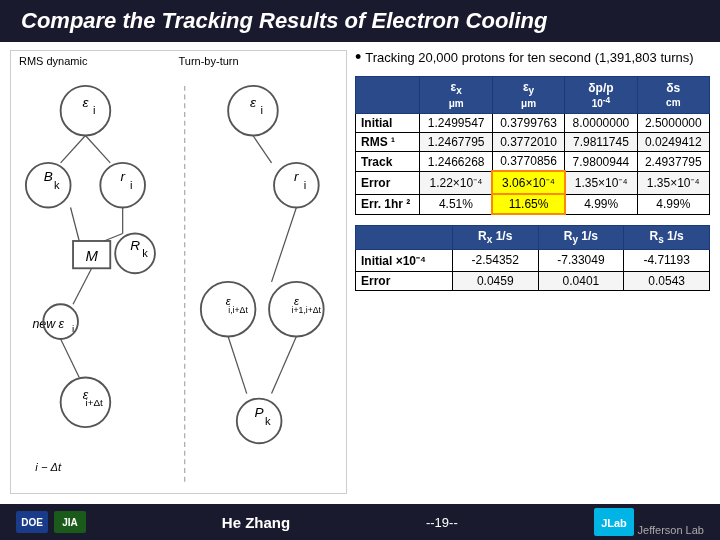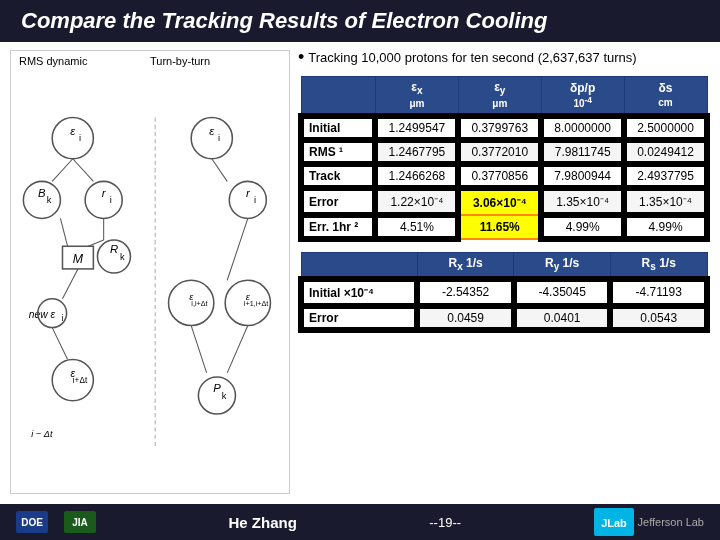--- a/index.html
+++ b/index.html
@@ -20,21 +20,21 @@
       font-style: italic;
     }
     .main-content {
       display: flex;
       flex-direction: row;
       padding: 8px 10px;
       gap: 8px;
       height: calc(540px - 44px - 36px);
     }
     .left-diagram {
-      width: 280px;
+      width: 337px;
       min-width: 220px;
       border: 1px solid #ccc;
       background: #fff;
       position: relative;
       overflow: hidden;
     }
     .diagram-label-rms {
       position: absolute;
       top: 4px;
       left: 8px;
@@ -79,35 +79,35 @@
       background: #2a4a8a;
       color: #fff;
       text-align: center;
       padding: 3px 16px;
       border: 1px solid #1a3a7a;
       font-weight: bold;
     }
     table.data-table td {
       text-align: center;
       padding: 2px 5px;
-      border: 6px solid #000000;
+      border: 1px solid #000000;
       background: #fff;
     }
     table.data-table tr:nth-child(even) td {
       background: #f5f5f5;
     }
     .row-header {
       text-align: left !important;
       font-weight: bold;
       background: #fff !important;
     }
     .highlight-cell {
       background: #ffff00 !important;
       border: 2px solid #ff8800 !important;
-      font-weight: bold;
+      font-weight: normal;
     }
     .second-table {
       margin-top: 4px;
     }
     .footnotes {
       font-size: 9px;
       color: #333;
       margin: 2px 10px;
       line-height: 1.4;
     }
@@ -120,33 +120,33 @@
       padding: 4px 16px;
       height: 36px;
       position: absolute;
       bottom: 0;
       left: 0;
       right: 0;
     }
     .footer-left {
       display: flex;
       align-items: flex-end;
-      gap: 16px;
+      gap: 6px;
     }
     .footer-center {
       font-size: 15px;
       font-weight: bold;
       text-align: center;
     }
     .footer-right {
       font-size: 13px;
     }
     .jlab-logo {
       display: flex;
-      align-items: center;
+      align-items: flex-end;
       gap: 4px;
     }
     .jlab-full {
       font-size: 11px;
       color: #aaa;
     }
   </style>
 </head>
 <body>
 
@@ -223,21 +223,21 @@
       <line x1="175" y1="222" x2="190" y2="268" stroke="#555" stroke-width="1"></line>
       <line x1="230" y1="222" x2="210" y2="268" stroke="#555" stroke-width="1"></line>
 
       <text x="30" y="330" text-anchor="middle" font-size="9" font-style="italic">i − Δt</text>
     </svg>
   </div>
 
   <div class="right-panel">
     <div class="bullet-text">
       <span class="bullet">•</span>
-      <span>Tracking 10,000 protons for ten second (2,637,637 turns)</span>
+      <span>Tracking 20,000 protons for ten second (1,391,803 turns)</span>
     </div>
 
     <table class="data-table">
       <thead>
         <tr>
           <th></th>
           <th>ε<sub>x</sub><br><small>μm</small></th>
           <th>ε<sub>y</sub><br><small>μm</small></th>
           <th>δp/p<br><small>10<sup>-4</sup></small></th>
           <th>δs<br><small>cm</small></th>
@@ -288,21 +288,21 @@
           <th></th>
           <th>R<sub>x</sub> 1/s</th>
           <th>R<sub>y</sub> 1/s</th>
           <th>R<sub>s</sub> 1/s</th>
         </tr>
       </thead>
       <tbody>
         <tr>
           <td class="row-header">Initial ×10⁻⁴</td>
           <td>-2.54352</td>
-          <td>-4.35045</td>
+          <td>-7.33049</td>
           <td>-4.71193</td>
         </tr>
         <tr>
           <td class="row-header">Error</td>
           <td>0.0459</td>
           <td>0.0401</td>
           <td>0.0543</td>
         </tr>
       </tbody>
     </table>

